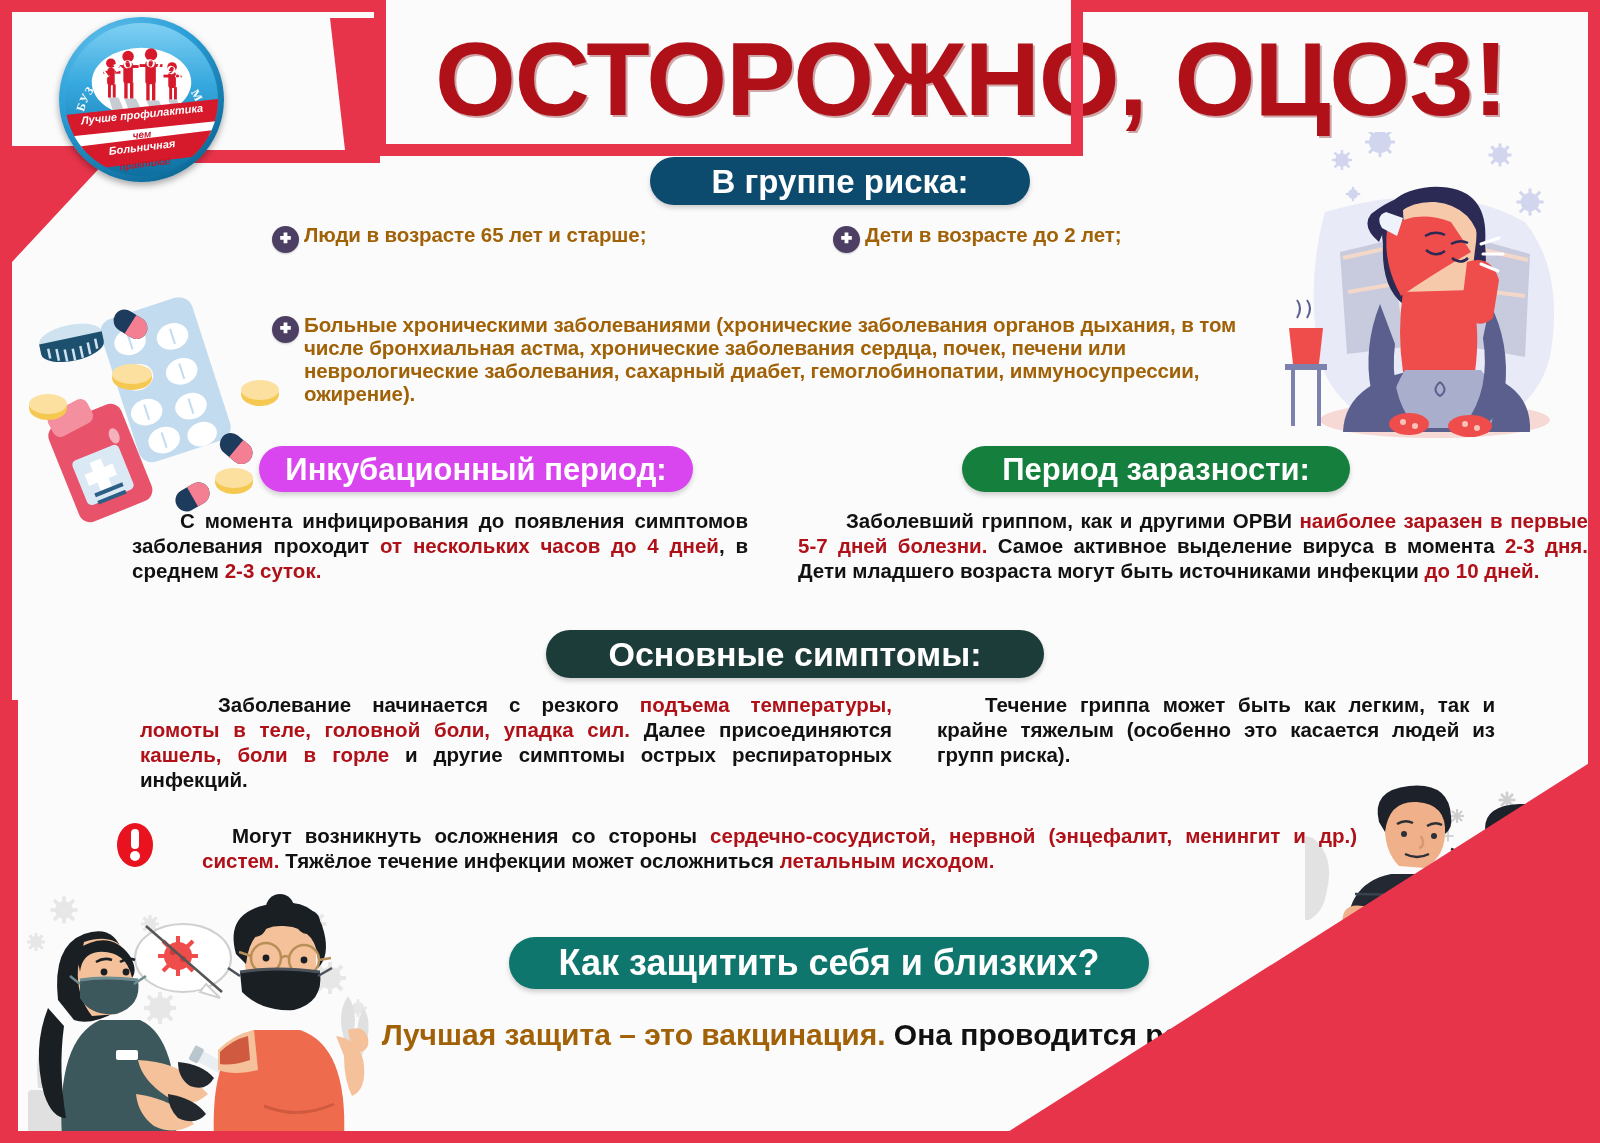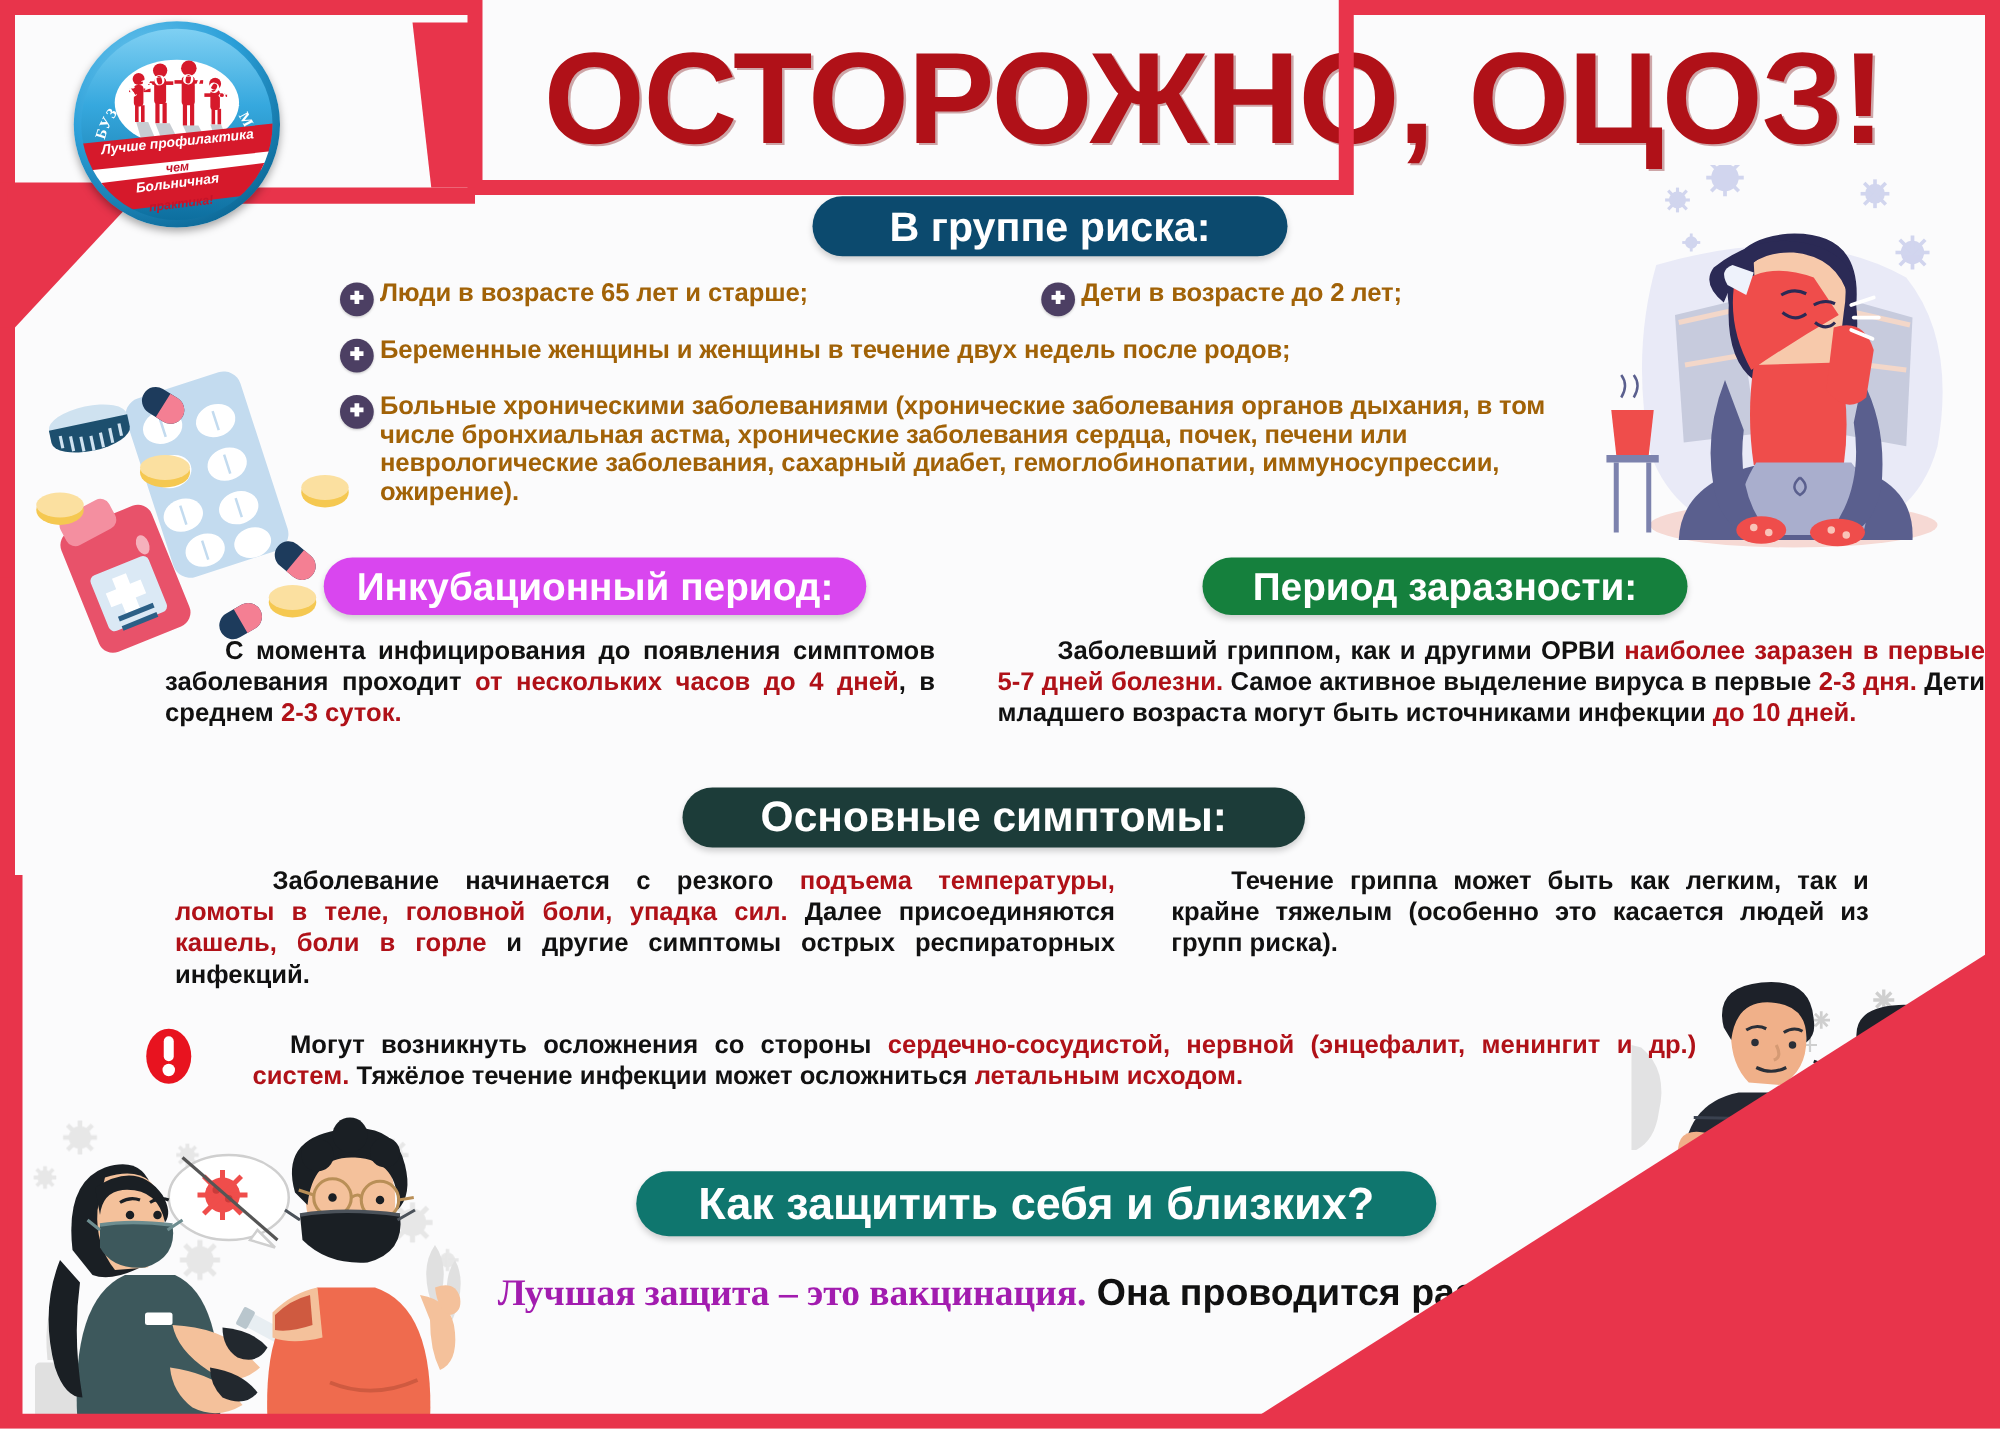--- a/index.html
+++ b/index.html
@@ -72,21 +72,21 @@
   #para-symp-right{left:905px;top:692px;width:558px;text-indent:48px;}
 
   
   #warn-block{position:absolute;left:170px;top:823px;width:1155px;z-index:20;}
   #warn-block .para{position:static;width:100%;text-indent:30px;}
   .warn-icon{position:absolute;left:115px;top:822px;width:40px;height:46px;z-index:22;}
 
   
   #final-line{position:absolute;left:370px;top:1018px;width:930px;text-align:center;z-index:20;
               font-size:30px;font-weight:bold;color:#111;white-space:nowrap;}
-  #final-line .g{color:#a21caf;font-family:Liberation Serif, serif;}
+  #final-line .g{color:#a16207;}
 
   
   .illus{position:absolute;z-index:15;}
   #illus-sick{left:1285px;top:132px;width:300px;height:316px;}
   #illus-meds{left:22px;top:296px;width:262px;height:232px;}
   #illus-vax{left:18px;top:880px;width:352px;height:258px;}
   #illus-couple{left:1305px;top:778px;width:290px;height:170px;}
 </style>
 </head>
 <body>
@@ -280,28 +280,20 @@
     <span class="risk-text">Люди в возрасте 65 лет и старше;</span>
   </div>
   <div class="risk-item" id="risk-2">
     <span class="cross">
       <svg width="17" height="17" viewBox="0 0 17 17">
           <path d="M6.6 1.6h3.8v3.4h3.4v3.8h-3.4v3.4H6.6V8.8H3.2V5h3.4z" fill="#fff"></path>
         </svg>
     </span>
     <span class="risk-text">Дети в возрасте до 2 лет;</span>
   </div>
-  <div class="risk-item" id="risk-3">
-    <span class="cross">
-      <svg width="17" height="17" viewBox="0 0 17 17">
-          <path d="M6.6 1.6h3.8v3.4h3.4v3.8h-3.4v3.4H6.6V8.8H3.2V5h3.4z" fill="#fff"></path>
-        </svg>
-    </span>
-    <span class="risk-text">Беременные женщины и женщины в течение двух недель после родов;</span>
-  </div>
   <div class="risk-item" id="risk-4">
     <span class="cross">
       <svg width="17" height="17" viewBox="0 0 17 17">
           <path d="M6.6 1.6h3.8v3.4h3.4v3.8h-3.4v3.4H6.6V8.8H3.2V5h3.4z" fill="#fff"></path>
         </svg>
     </span>
     <span class="risk-text">Больные хроническими заболеваниями (хронические заболевания органов дыхания, в том числе бронхиальная астма, хронические заболевания сердца, почек, печени или неврологические заболевания, сахарный диабет, гемоглобинопатии, иммуносупрессии, ожирение).</span>
   </div>
 
   <svg class="illus" id="illus-meds" viewBox="0 0 262 232">
@@ -374,21 +366,21 @@
   </svg>
 
   <div class="badge" id="badge-incub">
     <span>Инкубационный период:</span>
   </div>
   <div class="para just" id="para-incub"><span>С момента инфицирования до появления симптомов заболевания проходит </span><span class="hl">от нескольких часов до 4 дней</span><span>, в среднем </span><span class="hl">2-3 суток.</span></div>
 
   <div class="badge" id="badge-contag">
     <span>Период заразности:</span>
   </div>
-  <div class="para just" id="para-contag"><span>Заболевший гриппом, как и другими ОРВИ </span><span class="hl">наиболее заразен в первые 5-7 дней болезни.</span><span> Самое активное выделение вируса в первые </span><span class="hl">2-3 дня.</span><span> Дети младшего возраста могут быть источниками инфекции </span><span class="hl">до 10 дней.</span></div>
+  <div class="para just" id="para-contag"><span>Заболевший гриппом, как и другими ОРВИ </span><span class="hl">наиболее заразен в первые 5-7 дней болезни.</span><span> Самое активное выделение вируса в момента </span><span class="hl">2-3 дня.</span><span> Дети младшего возраста могут быть источниками инфекции </span><span class="hl">до 10 дней.</span></div>
 
   <div class="badge" id="badge-symp">
     <span>Основные симптомы:</span>
   </div>
   <div class="para just" id="para-symp-left"><span>Заболевание начинается с резкого </span><span class="hl">подъема температуры, ломоты в теле, головной боли, упадка сил.</span><span> Далее присоединяются </span><span class="hl">кашель, боли в горле</span><span> и другие симптомы острых респираторных инфекций.</span></div>
   <div class="para just" id="para-symp-right"><span>Течение гриппа может быть как легким, так и крайне тяжелым (особенно это касается людей из групп риска).</span></div>
 
   <svg class="warn-icon" viewBox="0 0 40 46">
     <ellipse cx="20" cy="23" rx="18" ry="22" fill="#e8131f"></ellipse>
     <rect x="16" y="7" width="8" height="20" rx="4" fill="#fff"></rect>

